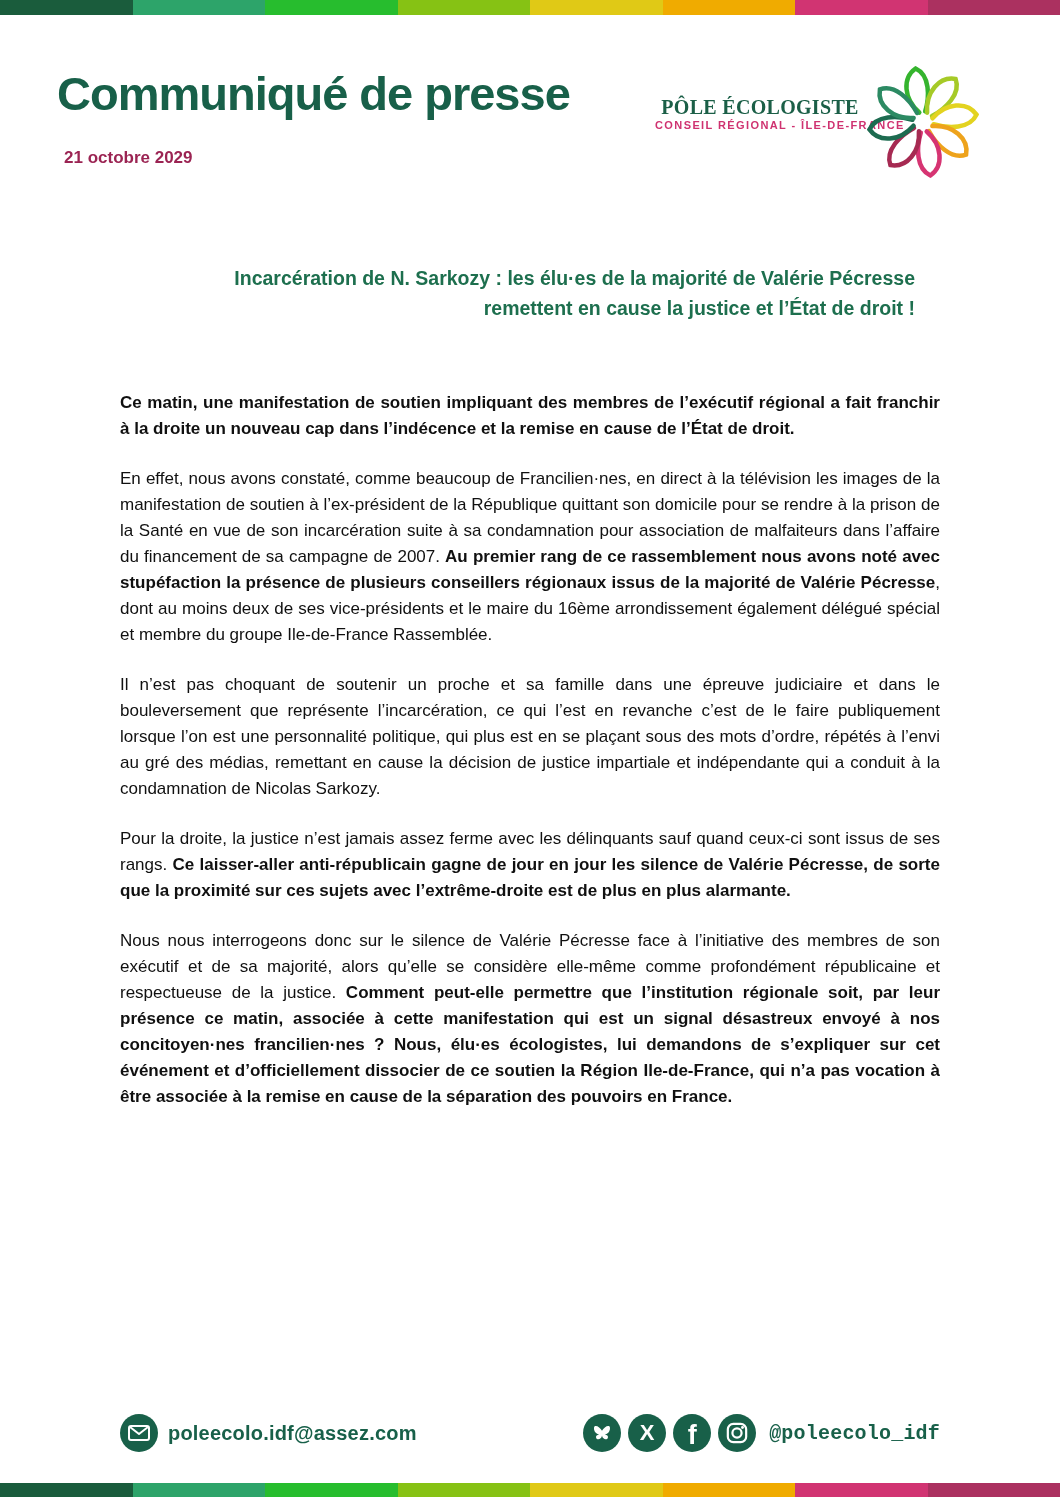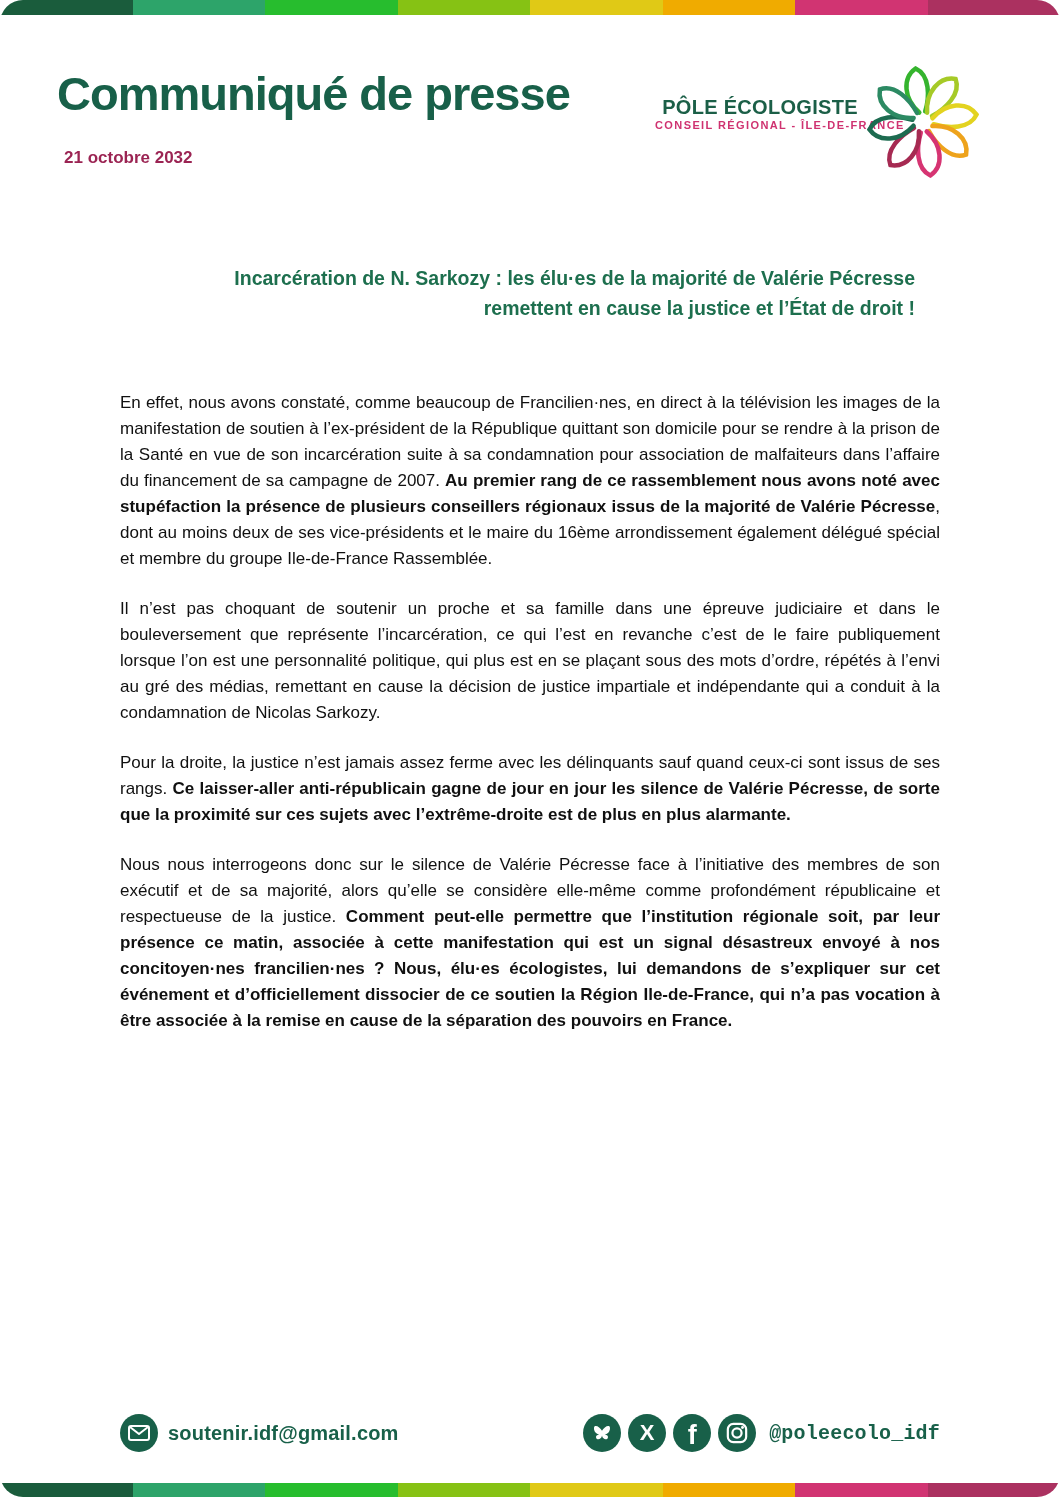--- a/index.html
+++ b/index.html
@@ -1,31 +1,31 @@
 <!DOCTYPE html>
 <html lang="fr"><head>
 <meta charset="utf-8">
 <style>
   html,body{margin:0;padding:0;background:#ffffff;}
   .page{position:relative;width:1060px;height:1497px;background:#ffffff;overflow:hidden;
-        font-family:"Liberation Sans", sans-serif;border-radius:23px;}
+        font-family:"Liberation Sans", sans-serif;}
 
   
   .stripes{position:absolute;left:0;width:1060px;display:flex;}
   .stripes.top{top:0;height:15px;}
   .stripes.bottom{bottom:0;height:14px;}
   .stripes .stripe{flex:1 1 0;height:100%;}
 
   
   .doc-title{position:absolute;left:57px;top:66px;margin:0;
              font-size:47px;font-weight:900;letter-spacing:-1px;color:#186049;}
   .doc-date{position:absolute;left:64px;top:148px;font-size:17px;font-weight:bold;color:#9B2453;}
 
   .logo-block{position:absolute;left:655px;top:96px;width:210px;text-align:center;}
-  .logo-name{font-size:20px;font-weight:900;color:#1B5F47;letter-spacing:.3px;white-space:nowrap;}
+  .logo-name{font-size:20px;font-weight:900;color:#1B5F47;letter-spacing:.3px;white-space:nowrap;font-family:Liberation Serif, serif;}
   .logo-sub{font-size:11px;font-weight:bold;color:#CF3270;letter-spacing:1.4px;white-space:nowrap;}
   .flower{position:absolute;left:853px;top:48px;}
 
   
   .headline{position:absolute;left:145px;top:263px;width:770px;margin:0;
             text-align:right;font-size:19.5px;font-weight:bold;color:#1D6F4E;line-height:30px;}
 
   
   .body-text{position:absolute;left:120px;top:390px;width:820px;
              font-size:17px;line-height:26px;color:#101010;text-align:justify;}
@@ -58,21 +58,21 @@
       <div class="stripe" style="background: rgb(45, 164, 106);"></div>
       <div class="stripe" style="background: rgb(39, 189, 46);"></div>
       <div class="stripe" style="background: rgb(134, 194, 20);"></div>
       <div class="stripe" style="background: rgb(224, 201, 22);"></div>
       <div class="stripe" style="background: rgb(240, 171, 0);"></div>
       <div class="stripe" style="background: rgb(209, 52, 114);"></div>
       <div class="stripe" style="background: rgb(171, 49, 96);"></div>
     </div>
 
   <h1 class="doc-title">Communiqué de presse</h1>
-  <div class="doc-date">21 octobre 2032</div>
+  <div class="doc-date">21 octobre 2029</div>
 
   <div class="logo-block">
     <div class="logo-name">PÔLE ÉCOLOGISTE</div>
     <div class="logo-sub">CONSEIL RÉGIONAL - ÎLE-DE-FRANCE</div>
   </div>
 
   <svg class="flower" width="140" height="140" viewBox="0 0 140 140">
     <g id="petals">
         <path d="M -2 -10 C -15 -26 -13 -47 2 -54 C 15 -45 11 -24 4 -10" transform="translate(70,74) rotate(-10)" fill="none" stroke="#35B42E" stroke-width="4.5" stroke-linecap="round"></path>
         <path d="M -2 -10 C -15 -26 -13 -47 2 -54 C 15 -45 11 -24 4 -10" transform="translate(70,74) rotate(35)" fill="none" stroke="#A6CA27" stroke-width="4.5" stroke-linecap="round"></path>
@@ -81,36 +81,37 @@
         <path d="M -2 -10 C -15 -26 -13 -47 2 -54 C 15 -45 11 -24 4 -10" transform="translate(70,74) rotate(170)" fill="none" stroke="#D63472" stroke-width="4.5" stroke-linecap="round"></path>
         <path d="M -2 -10 C -15 -26 -13 -47 2 -54 C 15 -45 11 -24 4 -10" transform="translate(70,74) rotate(215)" fill="none" stroke="#A62A52" stroke-width="4.5" stroke-linecap="round"></path>
         <path d="M -2 -10 C -15 -26 -13 -47 2 -54 C 15 -45 11 -24 4 -10" transform="translate(70,74) rotate(260)" fill="none" stroke="#1D6B50" stroke-width="4.5" stroke-linecap="round"></path>
         <path d="M -2 -10 C -15 -26 -13 -47 2 -54 C 15 -45 11 -24 4 -10" transform="translate(70,74) rotate(305)" fill="none" stroke="#2C8A63" stroke-width="4.5" stroke-linecap="round"></path>
       </g>
   </svg>
 
   <h2 class="headline">Incarcération de N. Sarkozy : les élu·es de la majorité de Valérie Pécresse remettent en cause la justice et l’État de droit !</h2>
 
   <div class="body-text">
+      <p><b>Ce matin, une manifestation de soutien impliquant des membres de l’exécutif régional a fait franchir à la droite un nouveau cap dans l’indécence et la remise en cause de l’État de droit.</b></p>
       <p><span>En effet, nous avons constaté, comme beaucoup de Francilien·nes, en direct à la télévision les images de la manifestation de soutien à l’ex-président de la République quittant son domicile pour se rendre à la prison de la Santé en vue de son incarcération suite à sa condamnation pour association de malfaiteurs dans l’affaire du financement de sa campagne de 2007. </span><b>Au premier rang de ce rassemblement nous avons noté avec stupéfaction la présence de plusieurs conseillers régionaux issus de la majorité de Valérie Pécresse</b><span>, dont au moins deux de ses vice-présidents et le maire du 16ème arrondissement également délégué spécial et membre du groupe Ile-de-France Rassemblée.</span></p>
       <p><span>Il n’est pas choquant de soutenir un proche et sa famille dans une épreuve judiciaire et dans le bouleversement que représente l’incarcération, ce qui l’est en revanche c’est de le faire publiquement lorsque l’on est une personnalité politique, qui plus est en se plaçant sous des mots d’ordre, répétés à l’envi au gré des médias, remettant en cause la décision de justice impartiale et indépendante qui a conduit à la condamnation de Nicolas Sarkozy.</span></p>
       <p><span>Pour la droite, la justice n’est jamais assez ferme avec les délinquants sauf quand ceux-ci sont issus de ses rangs. </span><b>Ce laisser-aller anti-républicain gagne de jour en jour les silence de Valérie Pécresse, de sorte que la proximité sur ces sujets avec l’extrême-droite est de plus en plus alarmante.</b></p>
       <p><span>Nous nous interrogeons donc sur le silence de Valérie Pécresse face à l’initiative des membres de son exécutif et de sa majorité, alors qu’elle se considère elle-même comme profondément républicaine et respectueuse de la justice. </span><b>Comment peut-elle permettre que l’institution régionale soit, par leur présence ce matin, associée à cette manifestation qui est un signal désastreux envoyé à nos concitoyen·nes francilien·nes ? Nous, élu·es écologistes, lui demandons de s’expliquer sur cet événement et d’officiellement dissocier de ce soutien la Région Ile-de-France, qui n’a pas vocation à être associée à la remise en cause de la séparation des pouvoirs en France.</b></p>
     </div>
 
 
   <div class="footer">
     <div class="f-left">
       <span class="badge">
         <svg width="22" height="16" viewBox="0 0 22 16">
           <rect x="1" y="1" width="20" height="14" rx="2" fill="none" stroke="#ffffff" stroke-width="2"></rect>
           <path d="M2 2 L11 9 L20 2" fill="none" stroke="#ffffff" stroke-width="2" stroke-linecap="round" stroke-linejoin="round"></path>
         </svg>
       </span>
-      <span class="f-text">soutenir.idf@gmail.com</span>
+      <span class="f-text">poleecolo.idf@assez.com</span>
     </div>
 
     <div class="f-right">
       <span class="badge">
         <svg width="22" height="20" viewBox="0 0 24 22">
           <path fill="#ffffff" d="M12 8.5C10.2 5 6.2 2.4 4.3 3.4 2.6 4.3 3 8.2 4.6 10.2c1 1.3 2.8 2.2 4.3 2.4-2.3.4-4 1.5-3.4 3.6.6 2 3.2 2.4 4.9.7 1-.9 1.4-2 1.6-3.2.2 1.2.6 2.3 1.6 3.2 1.7 1.7 4.3 1.3 4.9-.7.6-2.1-1.1-3.2-3.4-3.6 1.5-.2 3.3-1.1 4.3-2.4 1.6-2 2-5.9.3-6.8-1.9-1-5.9 1.6-7.7 5.1z"></path>
         </svg>
       </span>
       <span class="badge">
         <span class="x-letter">X</span>

